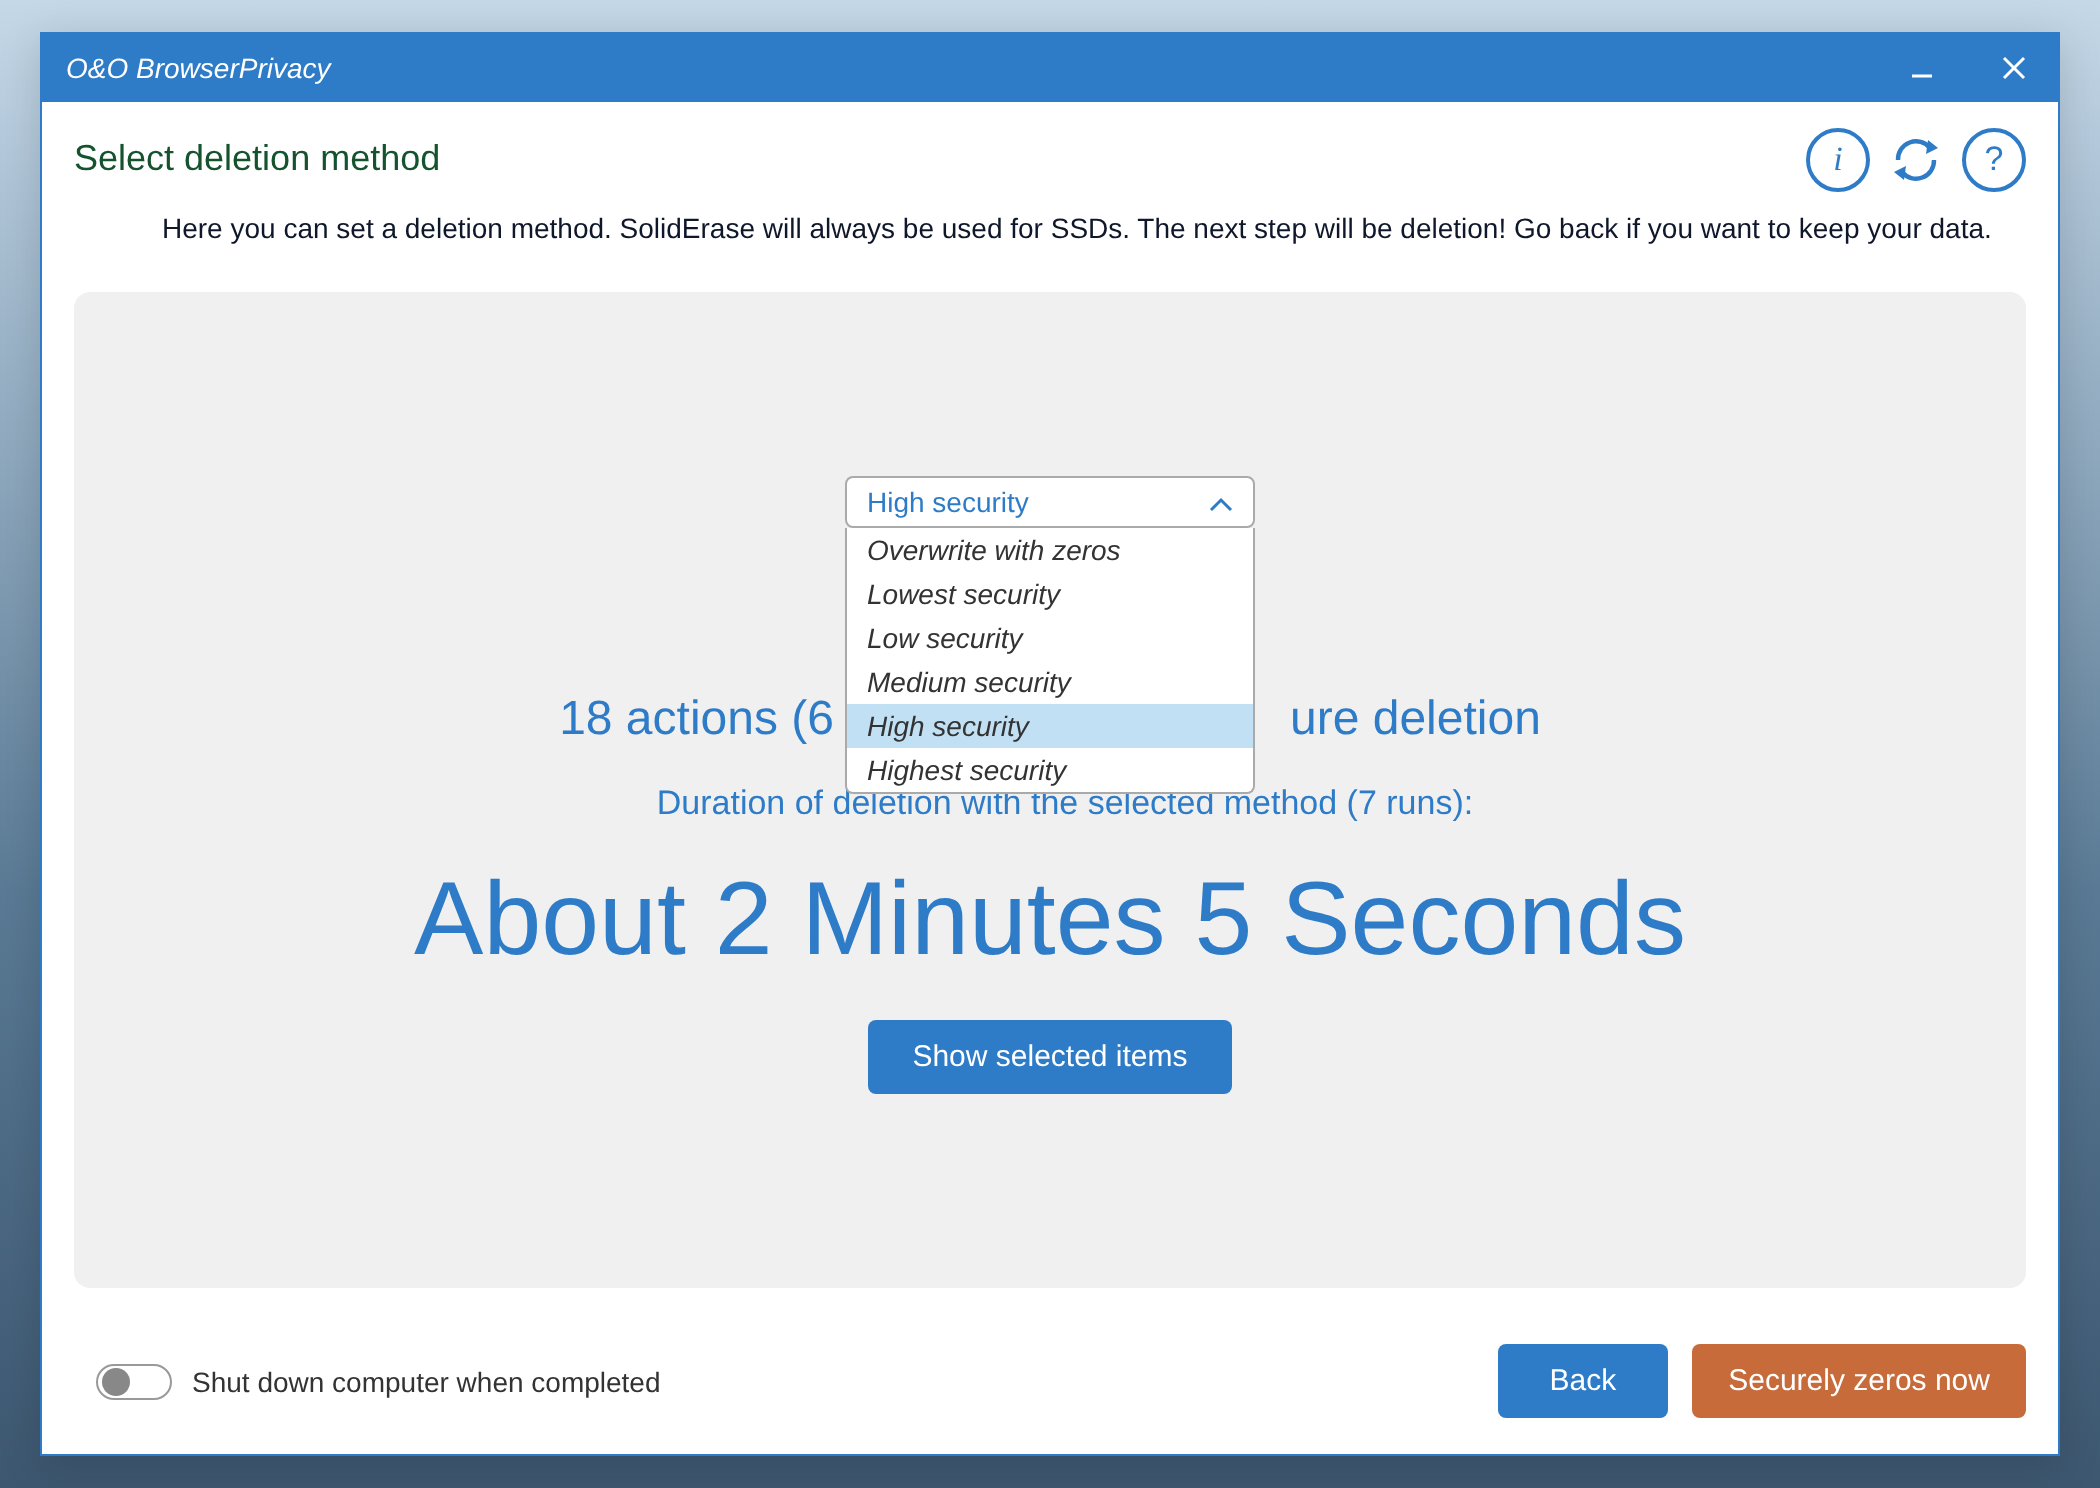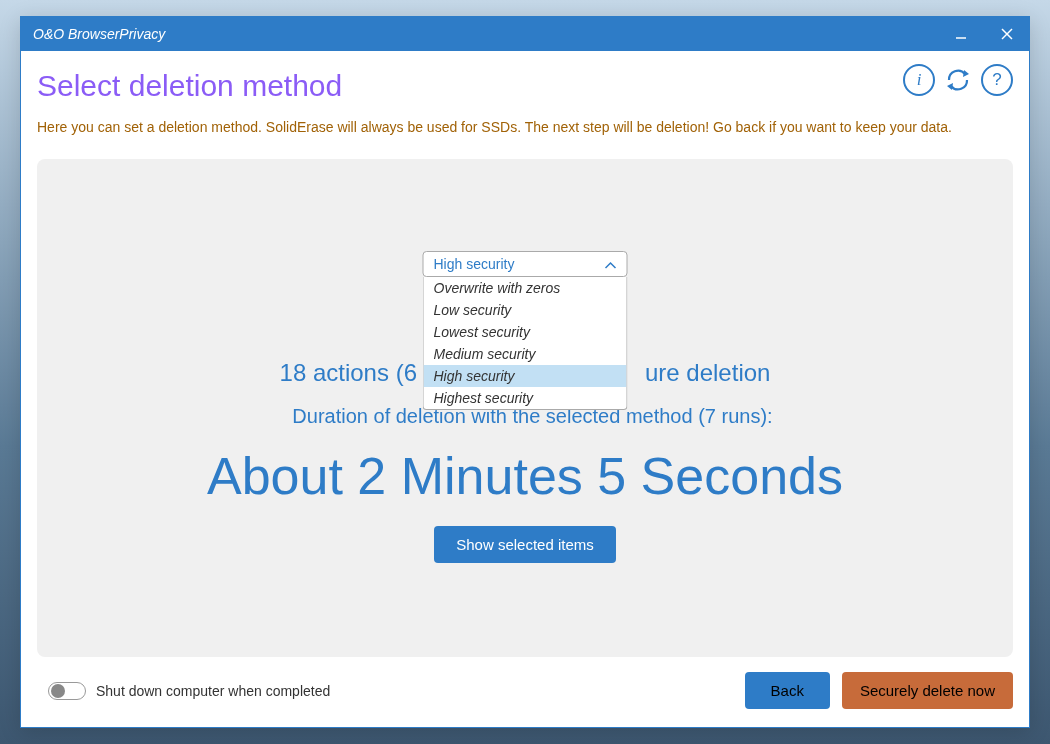--- a/index.html
+++ b/index.html
@@ -51,23 +51,23 @@
       justify-content: center;
       width: 20px;
       height: 20px;
     }
     .content {
       padding: 18px 16px 16px 16px;
       position: relative;
       height: calc(100% - 34px);
     }
     .page-title {
-      font-size: 30px;
+      font-size: 18px;
       font-weight: 300;
-      color: #8b5cf6;
+      color: #14532d;
       margin-bottom: 16px;
     }
     .header-icons {
       position: absolute;
       top: 12px;
       right: 16px;
       display: flex;
       gap: 6px;
       align-items: center;
     }
@@ -82,22 +82,23 @@
       color: #2e7cc7;
       cursor: pointer;
     }
     .header-icon.refresh-icon-wrap {
       border: none;
       width: 34px;
       height: 34px;
     }
     .subtitle {
       font-size: 14px;
-      color: #a16207;
+      color: #0f172a;
       margin-bottom: 24px;
+      margin-left: 44px;
     }
     .main-panel {
       background: #f0f0f0;
       border-radius: 8px;
       height: 498px;
       position: relative;
       display: flex;
       flex-direction: column;
       align-items: center;
     }
@@ -144,21 +145,21 @@
       width: 100%;
       text-align: center;
       color: #2e7cc7;
     }
     .actions-line {
       font-size: 24px;
       font-weight: 300;
       margin-bottom: 18px;
     }
     .duration-line {
-      font-size: 20px;
+      font-size: 17px;
       font-weight: 300;
       margin-bottom: 18px;
       margin-left: 15px;
     }
     .duration-value {
       font-size: 52px;
       font-weight: 400;
       margin-bottom: 20px;
     }
     .show-items-btn {
@@ -210,21 +211,21 @@
       margin-left: auto;
       display: flex;
       gap: 12px;
     }
     .btn {
       border: none;
       border-radius: 4px;
       padding: 10px 26px;
       font-size: 15px;
       cursor: pointer;
-      color: #000000;
+      color: #ffffff;
     }
     .btn-back {
       background: #2e7cc7;
     }
     .btn-delete {
       background: #c76b3a;
       padding: 10px 18px;
     }
     .chevron-up {
       color: #2e7cc7;
@@ -277,22 +278,22 @@
         <div class="dropdown-selected">
           <span>High security</span>
           <span class="chevron-up">
             <svg width="12" height="8" viewBox="0 0 12 8">
                 <polyline points="1,7 6,2 11,7" stroke="#2e7cc7" stroke-width="1.5" fill="none"></polyline>
               </svg>
           </span>
         </div>
         <div class="dropdown-list">
           <div class="dropdown-item">Overwrite with zeros</div>
+          <div class="dropdown-item">Lowest security</div>
           <div class="dropdown-item">Low security</div>
-          <div class="dropdown-item">Lowest security</div>
           <div class="dropdown-item">Medium security</div>
           <div class="dropdown-item selected">High security</div>
           <div class="dropdown-item">Highest security</div>
         </div>
       </div>
 
       <div class="info-text">
         <div class="actions-line">
           <span>18 actions (6</span><span style="visibility:hidden;">xxxxxxxxxxxxxxxxxxx</span><span>ure deletion</span>
         </div>
@@ -304,17 +305,17 @@
 
     <div class="footer">
       <div class="toggle">
         <div class="toggle-switch">
           <div class="toggle-thumb"></div>
         </div>
         <span class="toggle-label">Shut down computer when completed</span>
       </div>
       <div class="footer-buttons">
         <button class="btn btn-back">Back</button>
-        <button class="btn btn-delete">Securely delete now</button>
+        <button class="btn btn-delete">Securely zeros now</button>
       </div>
     </div>
   </div>
 </div>
 
 </body></html>

